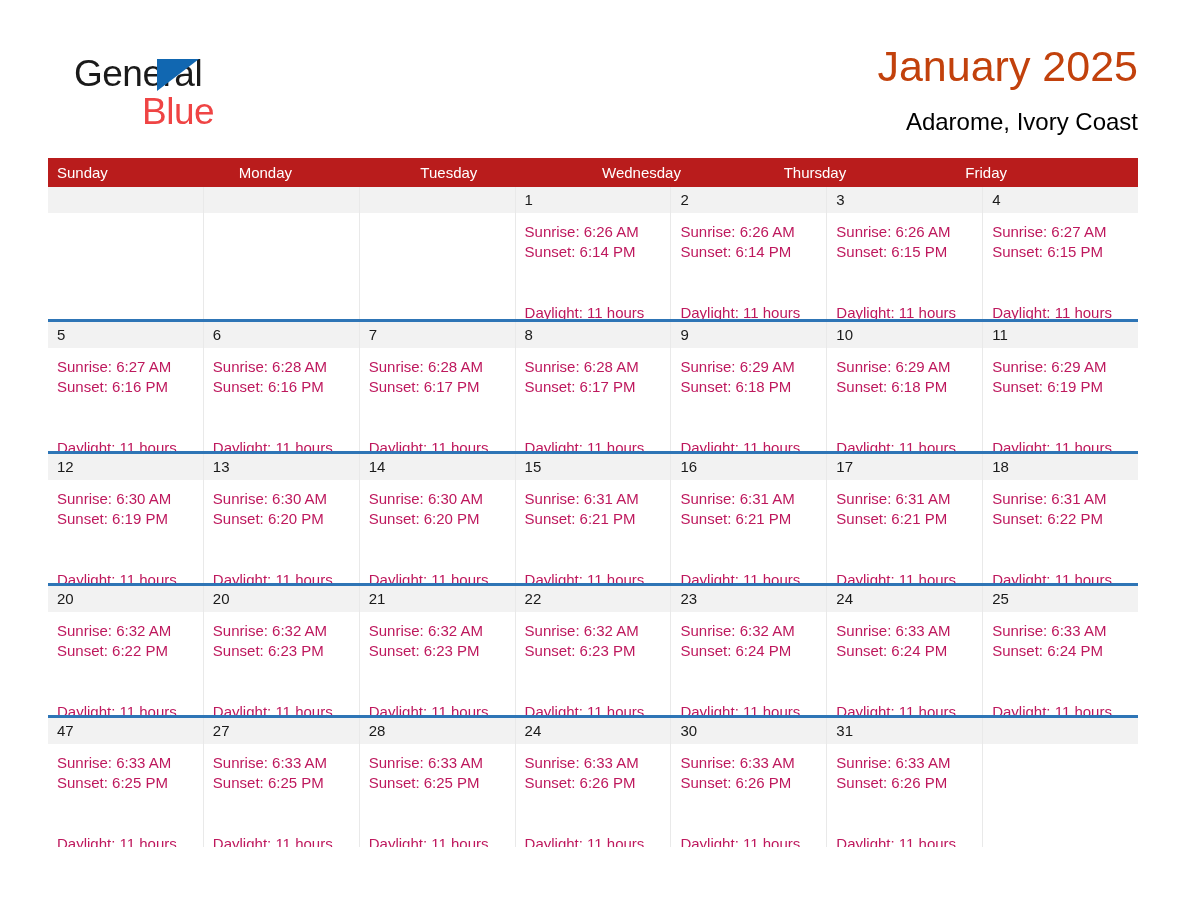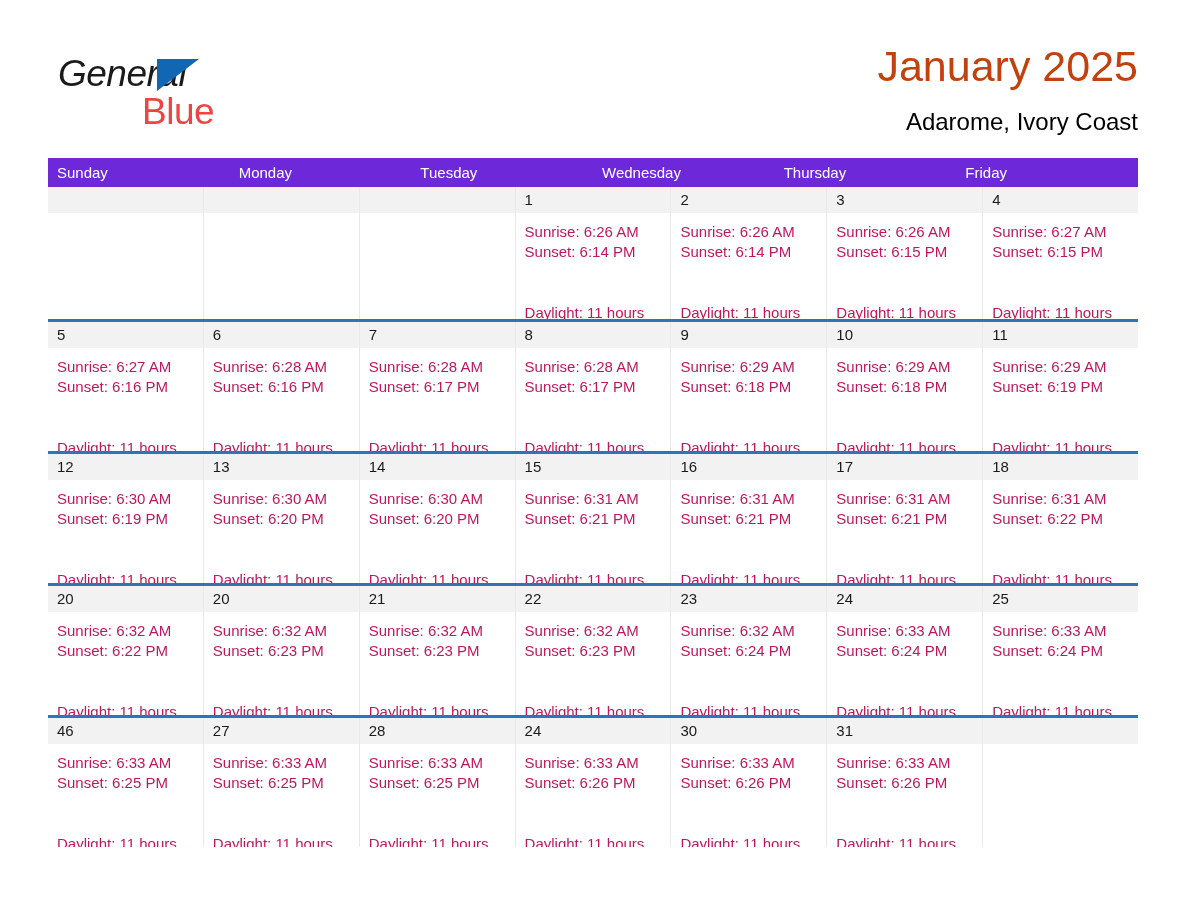--- a/index.html
+++ b/index.html
@@ -32,29 +32,28 @@
   }
   .brand {
     position: absolute;
     left: 10px;
     top: 12px;
     width: 260px;
     height: 84px;
   }
   .brand-line1 {
     position: absolute;
-    left: 0;
+    left: 16px;
     top: 0;
     font-size: 37px;
     letter-spacing: -0.5px;
     color: #1a1a1a;
     font-weight: 400;
     line-height: 44px;
     white-space: nowrap;
-    font-style: italic;
   }
   .brand-triangle {
     position: absolute;
     left: 99px;
     top: 7px;
     width: 0;
     height: 0;
     border-left: 42px solid #1167b1;
     border-bottom: 32px solid transparent;
   }
@@ -93,21 +92,21 @@
 
   
   .calendar {
     position: absolute;
     left: 48px;
     top: 158px;
     width: 1090px;
   }
   .weekdays {
     display: flex;
-    background: #6d28d9;
+    background: #b91c1c;
     height: 29px;
     align-items: flex-end;
   }
   .weekday {
     flex: 1 1 0;
     color: #ffffff;
     font-size: 15px;
     line-height: 29px;
     padding-left: 9px;
     box-sizing: border-box;
@@ -403,21 +402,21 @@
             <div class="daynum-band">25</div>
             <div class="dayinfo">
               <div>Sunrise: 6:33 AM</div>
               <div>Sunset: 6:24 PM</div>
               <div class="daylight">Daylight: 11 hours and 51 minutes.</div>
             </div>
           </div>
         </div>
         <div class="week">
           <div class="daycell">
-            <div class="daynum-band">46</div>
+            <div class="daynum-band">47</div>
             <div class="dayinfo">
               <div>Sunrise: 6:33 AM</div>
               <div>Sunset: 6:25 PM</div>
               <div class="daylight">Daylight: 11 hours and 51 minutes.</div>
             </div>
           </div>
           <div class="daycell">
             <div class="daynum-band">27</div>
             <div class="dayinfo">
               <div>Sunrise: 6:33 AM</div>

